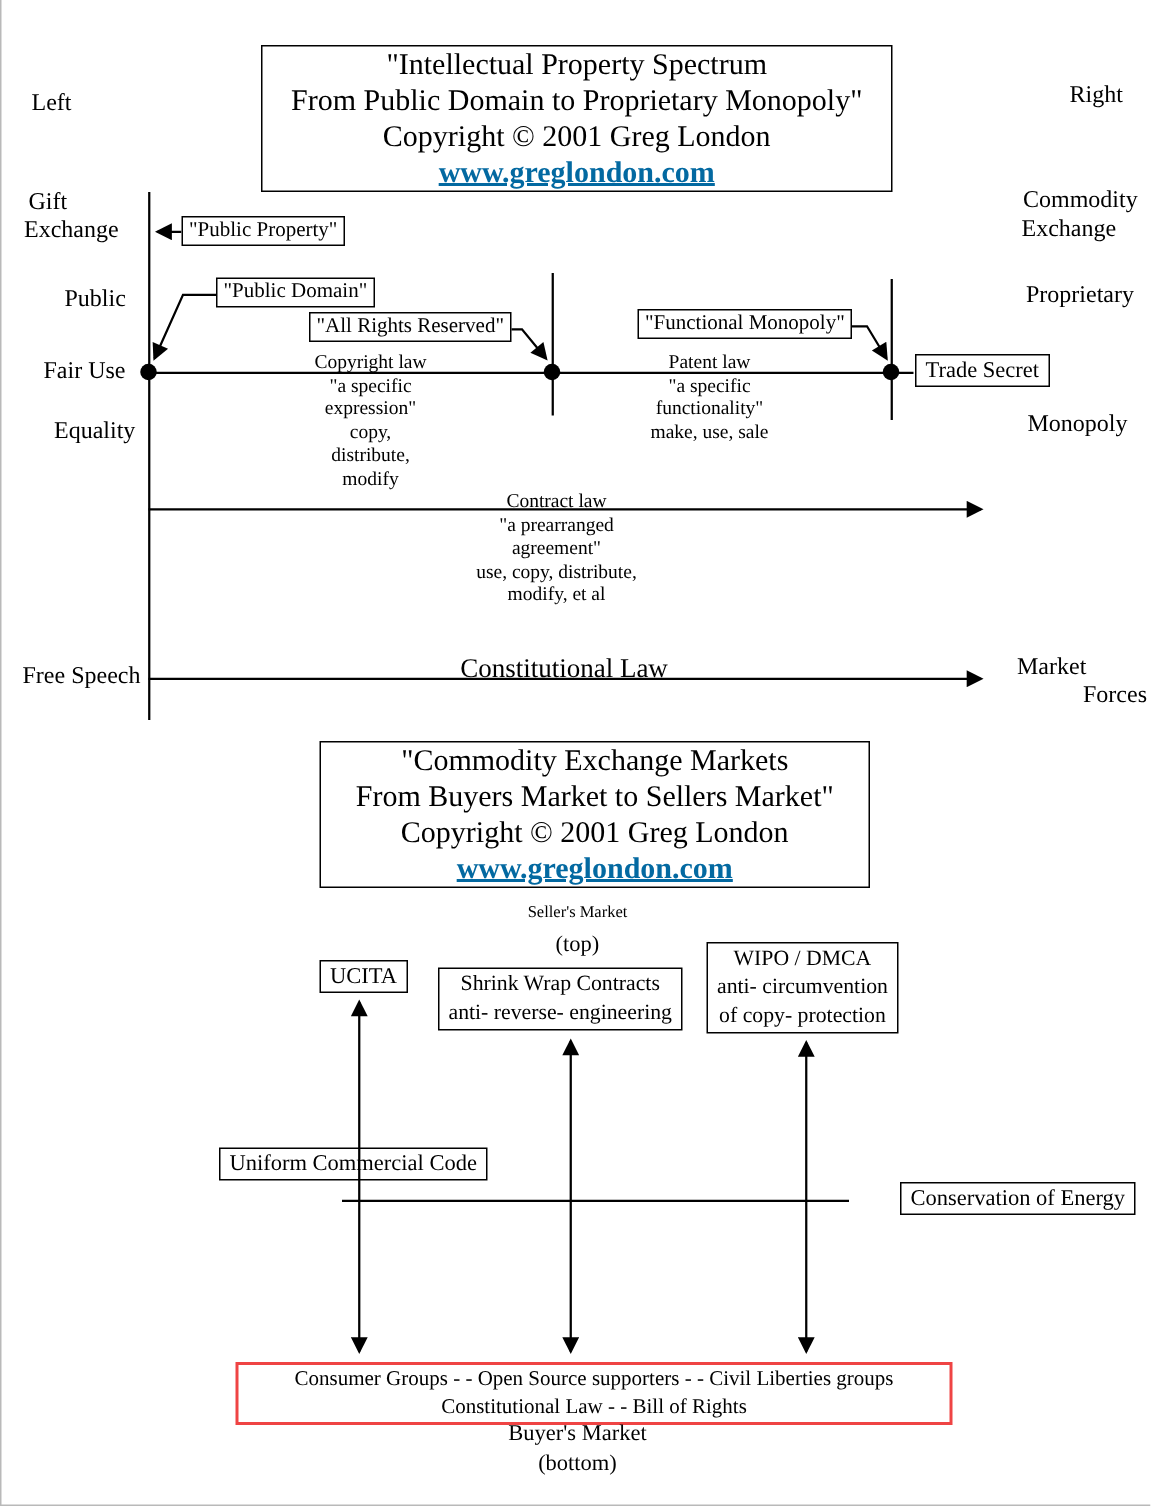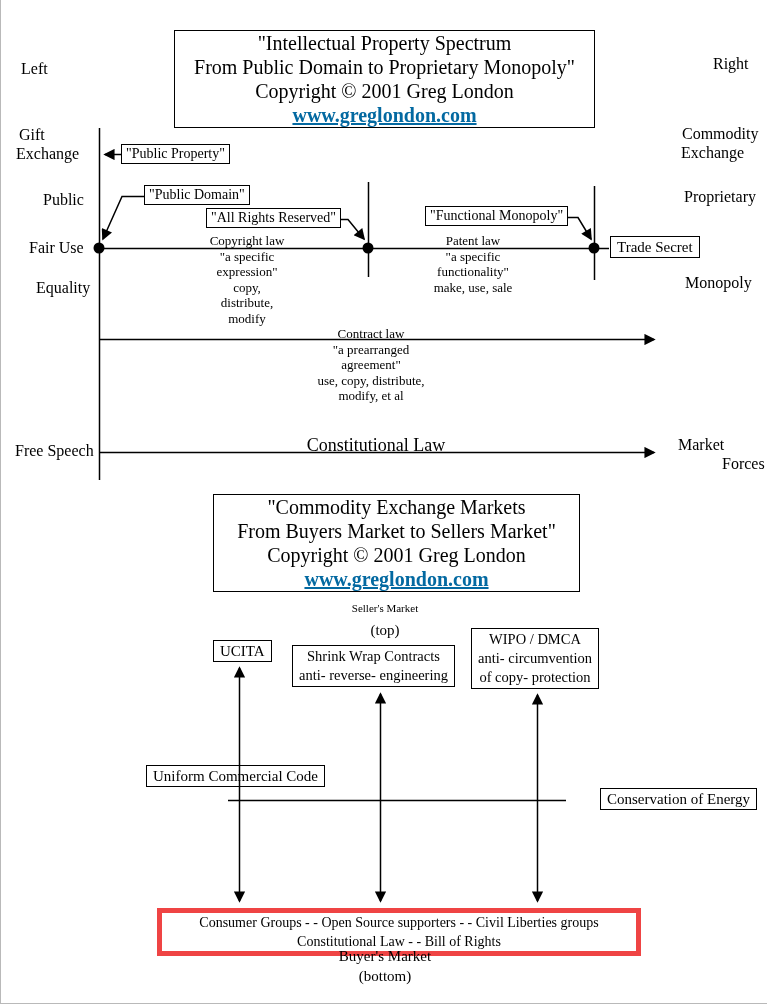--- a/index.html
+++ b/index.html
@@ -25,21 +25,21 @@
     transform:translateX(-50%);white-space:nowrap;
   }
   .cx{position:absolute;transform:translateX(-50%);white-space:nowrap;text-align:center;}
   .d2box{
     position:absolute;border:1px solid #000;background:#fff;
     font-size:15px;line-height:18px;padding:1px 6px;white-space:nowrap;
   }
   .d2box.multi{font-size:14.5px;line-height:19px;text-align:center;}
   .transparent{background:transparent;}
   .bottombox{
-    position:absolute;border:5px solid #ef4444;background:#fff;
+    position:absolute;border:2px solid #ef4444;background:#fff;
     font-size:14px;line-height:19px;text-align:center;white-space:nowrap;
   }
 </style>
 </head>
 <body>
 
 <div id="stage">
 
   <svg class="layer" width="767" height="1004" viewBox="0 0 767 1004">
     <defs>

